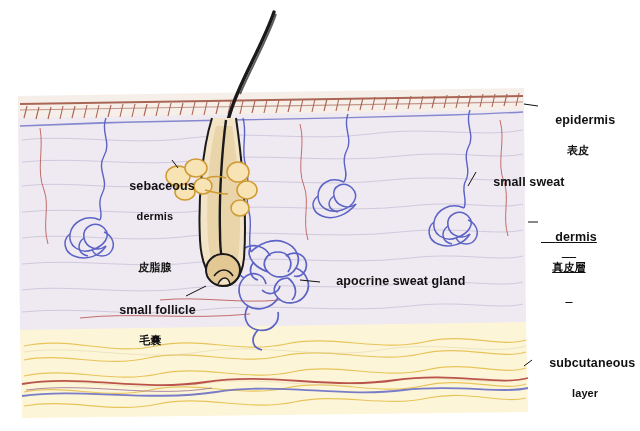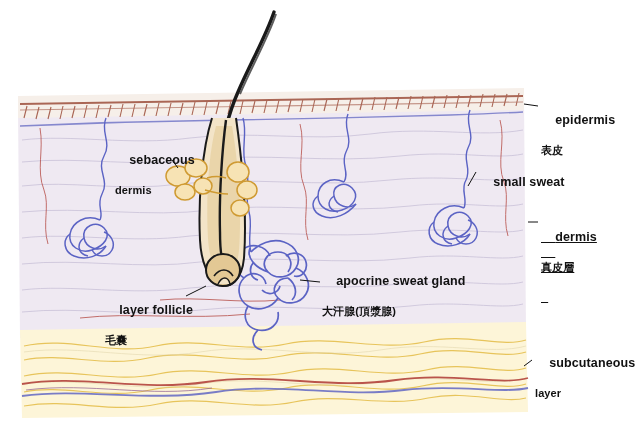--- a/index.html
+++ b/index.html
@@ -7,20 +7,21 @@
     padding: 0;
     background: #ffffff;
   }
   #stage {
     position: relative;
     width: 640px;
     height: 431px;
     background: #ffffff;
     overflow: hidden;
     font-family: "Liberation Sans", sans-serif;
+    text-align: center;
   }
   #diagram-svg {
     position: absolute;
     left: 0;
     top: 0;
     width: 640px;
     height: 431px;
   }
   .label {
     position: absolute;
@@ -34,21 +35,21 @@
   }
   .label .cn {
     display: block;
     font-size: 11px;
   }
   
   #label-epidermis { left: 541px; top: 98px; }
   #label-small-sweat { left: 479px; top: 160px; }
   #label-dermis { left: 541px; top: 215px; text-decoration: underline; }
   #label-subcutaneous { left: 535px; top: 341px; }
-  #label-sebaceous { left: 115px; top: 138px; }
+  #label-sebaceous { left: 115px; top: 164px; }
   #label-hair-follicle { left: 105px; top: 288px; }
   #label-apocrine { left: 322px; top: 259px; }
 </style>
 </head>
 <body>
 
 <div id="stage">
 
   <svg id="diagram-svg" viewBox="0 0 640 431">
 
@@ -251,25 +252,25 @@
 
   <div class="label" id="label-subcutaneous">
     <span>subcutaneous</span>
     <span class="cn">layer</span>
     
   </div>
 
   <div class="label" id="label-sebaceous">
     <span>sebaceous</span>
     <span class="cn">dermis</span>
+    <span class="cn" style="margin-top:6px;">皮脂腺</span>
   </div>
 
   <div class="label" id="label-hair-follicle">
-    <span>layer follicle</span>
+    <span>small follicle</span>
     <span class="cn">毛囊</span>
   </div>
 
   <div class="label" id="label-apocrine">
     <span>apocrine sweat gland</span>
-    <span class="cn">大汗腺(頂漿腺)</span>
   </div>
 
 </div>
 
 </body></html>

